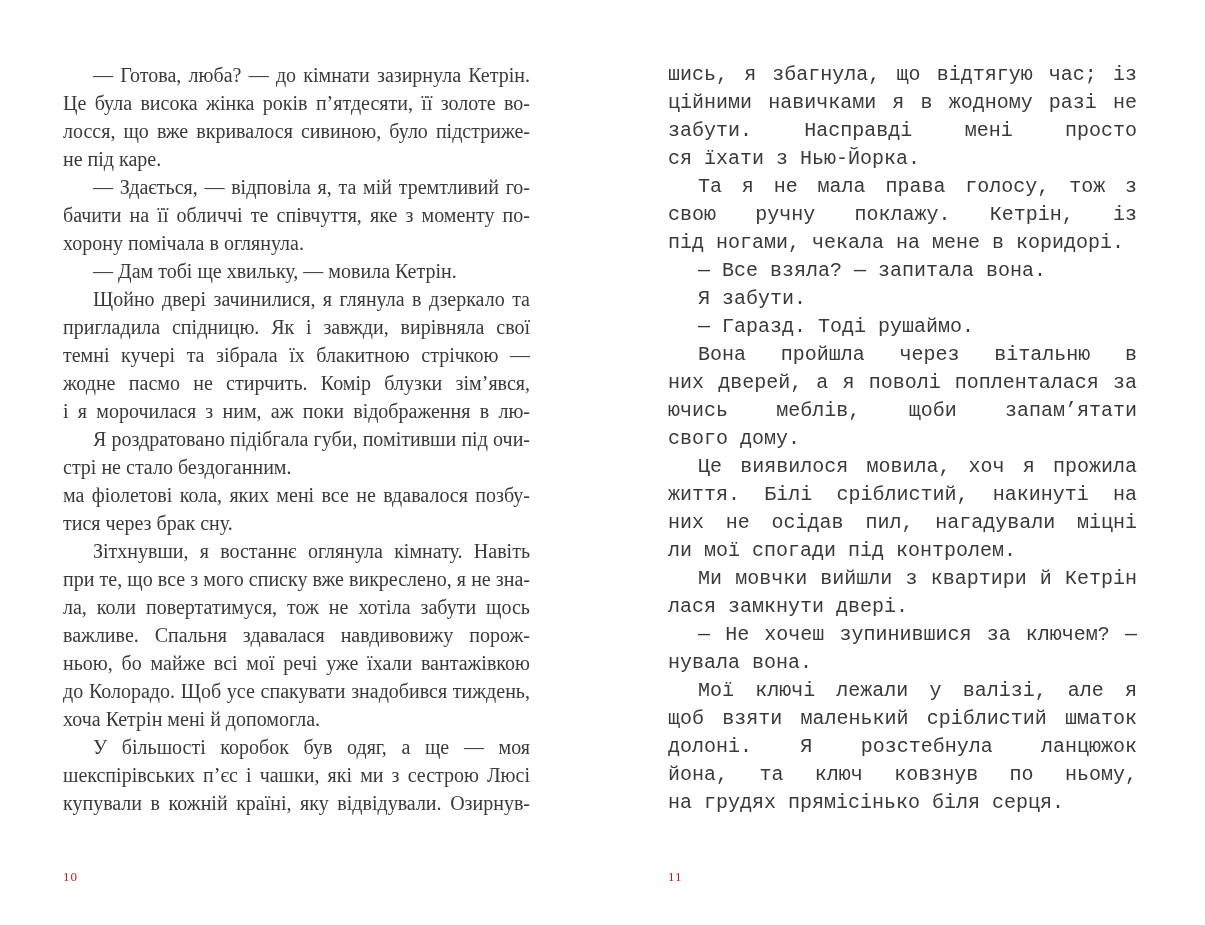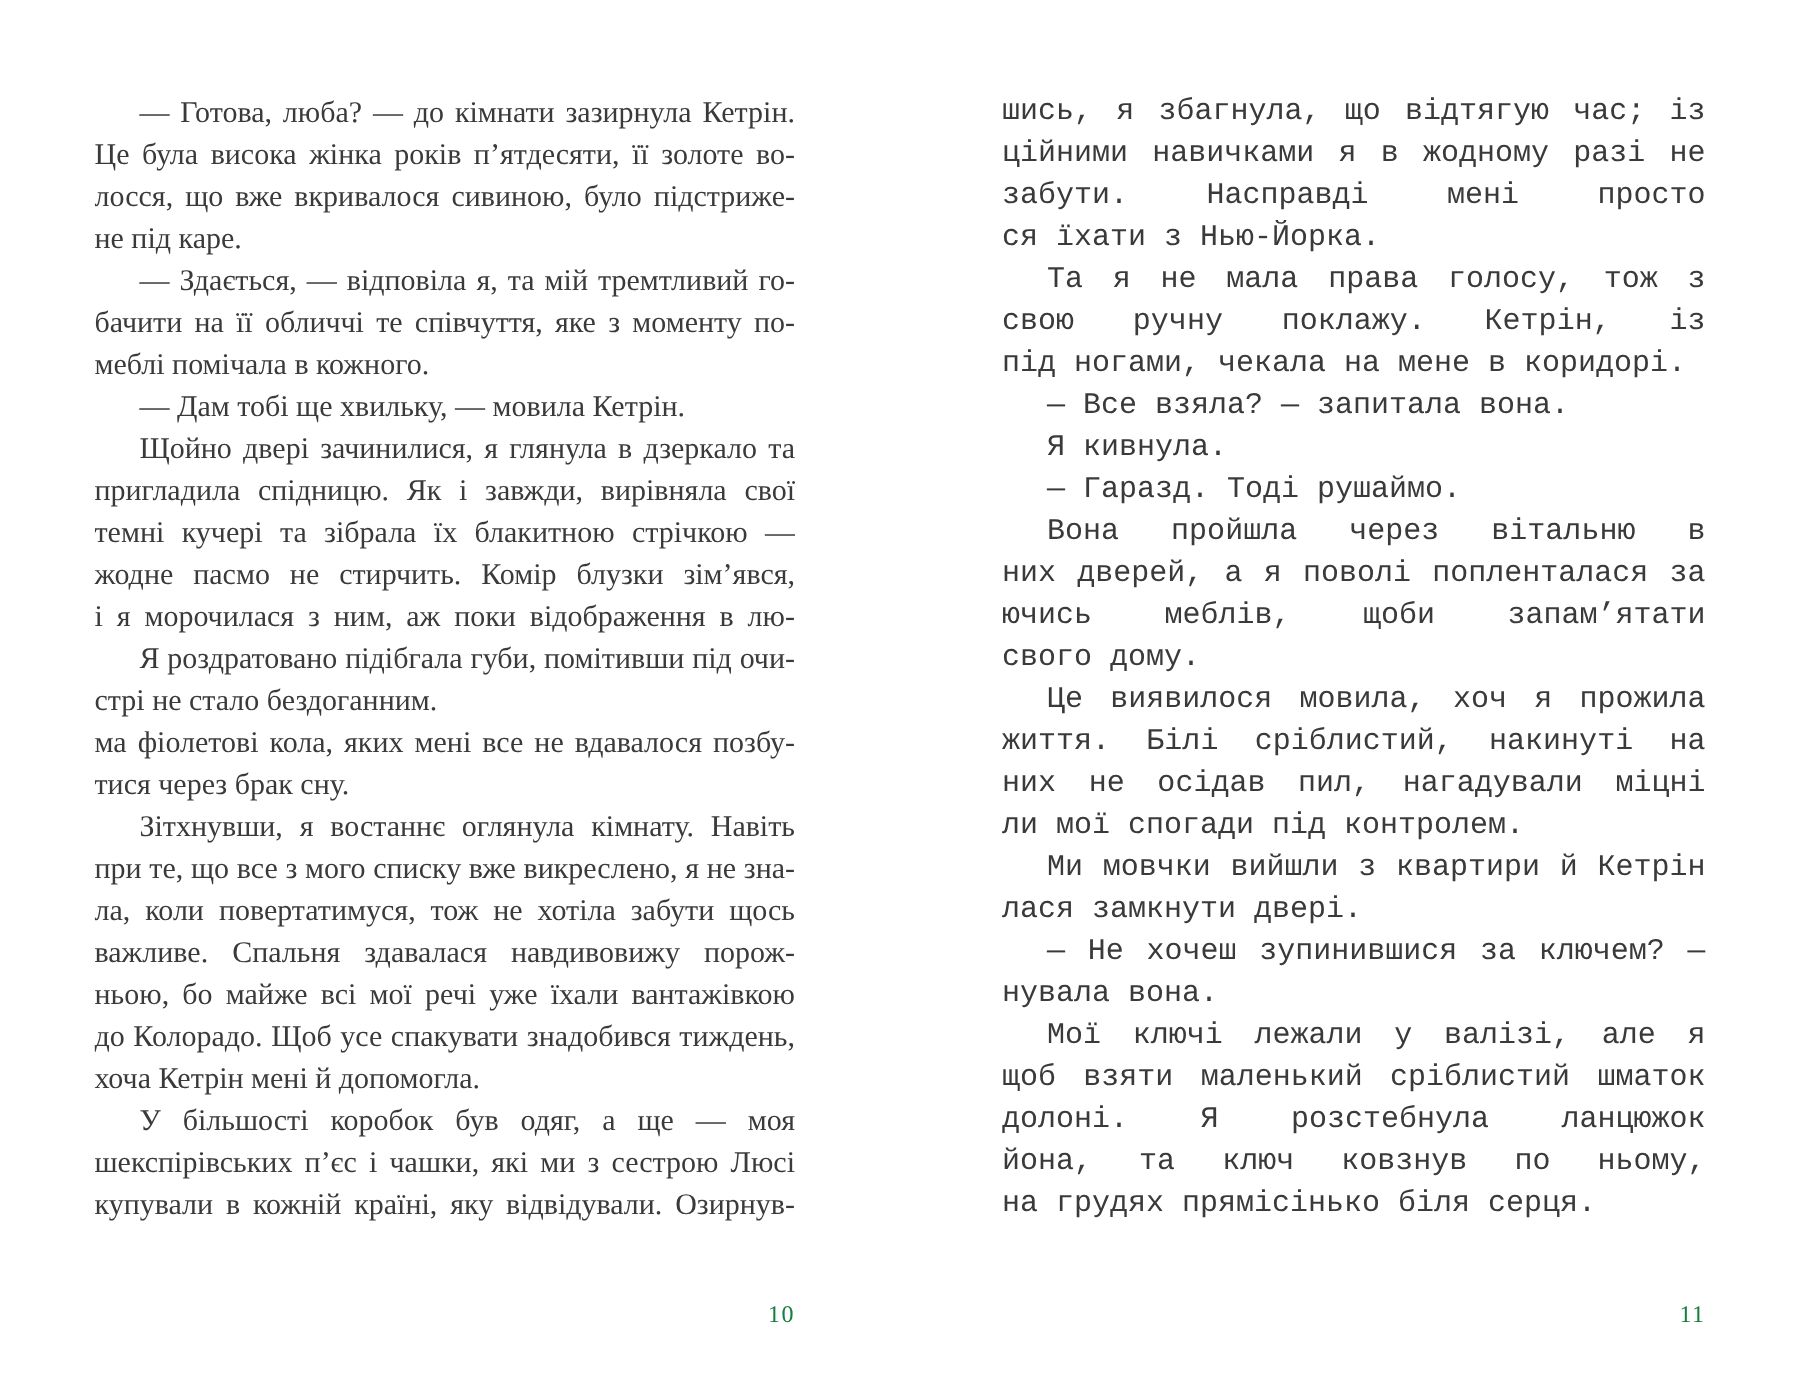--- a/index.html
+++ b/index.html
@@ -39,24 +39,24 @@
   .line.just {
     text-align: justify;
     text-align-last: justify;
   }
   .line.indent {
     text-indent: 30px;
   }
   .page-num {
     position: absolute;
     top: 867px;
-    font-size: 16px;
+    font-size: 13px;
     line-height: 20px;
-    color: #15803d;
-    text-align: right;
+    color: #b91c1c;
+    text-align: left;
     letter-spacing: 1px;
   }
   #page-num-left {
     left: 63px;
     width: 467px;
   }
   #page-num-right {
     left: 668px;
     width: 469px;
   }
@@ -65,21 +65,21 @@
 <body>
 
 <div id="spread">
   <div id="page-left-text" class="page-text">
       <div class="line indent just">— Готова, люба? — до кімнати зазирнула Кетрін.</div>
       <div class="line just">Це була висока жінка років п’ятдесяти, її золоте во-</div>
       <div class="line just">лосся, що вже вкривалося сивиною, було підстриже-</div>
       <div class="line">не під каре.</div>
       <div class="line indent just">— Здається, — відповіла я, та мій тремтливий го-</div>
       <div class="line just">бачити на її обличчі те співчуття, яке з моменту по-</div>
-      <div class="line">меблі помічала в кожного.</div>
+      <div class="line">хорону помічала в оглянула.</div>
       <div class="line indent">— Дам тобі ще хвильку, — мовила Кетрін.</div>
       <div class="line indent just">Щойно двері зачинилися, я глянула в дзеркало та</div>
       <div class="line just">пригладила спідницю. Як і завжди, вирівняла свої</div>
       <div class="line just">темні кучері та зібрала їх блакитною стрічкою —</div>
       <div class="line just">жодне пасмо не стирчить. Комір блузки зім’явся,</div>
       <div class="line just">і я морочилася з ним, аж поки відображення в лю-</div>
       <div class="line indent just">Я роздратовано підібгала губи, помітивши під очи-</div>
       <div class="line">стрі не стало бездоганним.</div>
       <div class="line just">ма фіолетові кола, яких мені все не вдавалося позбу-</div>
       <div class="line">тися через брак сну.</div>
@@ -97,21 +97,21 @@
 
   <div id="page-right-text" class="page-text">
       <div class="line just">шись, я збагнула, що відтягую час; із моїми організа-</div>
       <div class="line just">ційними навичками я в жодному разі не могла нічого</div>
       <div class="line just">забути. Насправді мені просто анітрішечки не хотіло-</div>
       <div class="line">ся їхати з Нью-Йорка.</div>
       <div class="line indent just">Та я не мала права голосу, тож з неохотою взяла</div>
       <div class="line just">свою ручну поклажу. Кетрін, із маленькою валізкою</div>
       <div class="line">під ногами, чекала на мене в коридорі.</div>
       <div class="line indent">— Все взяла? — запитала вона.</div>
-      <div class="line indent">Я кивнула.</div>
+      <div class="line indent">Я забути.</div>
       <div class="line indent">— Гаразд. Тоді рушаймо.</div>
       <div class="line indent just">Вона пройшла через вітальню в напрямку парад-</div>
       <div class="line just">них дверей, а я поволі попленталася за нею, торка-</div>
       <div class="line just">ючись меблів, щоби запам’ятати кожнісіньку деталь</div>
       <div class="line">свого дому.</div>
       <div class="line indent just">Це виявилося мовила, хоч я прожила тут усе своє</div>
       <div class="line just">життя. Білі сріблистий, накинуті на меблі, щоб на</div>
       <div class="line just">них не осідав пил, нагадували міцні стіни, які трима-</div>
       <div class="line">ли мої спогади під контролем.</div>
       <div class="line indent just">Ми мовчки вийшли з квартири й Кетрін зупини-</div>

